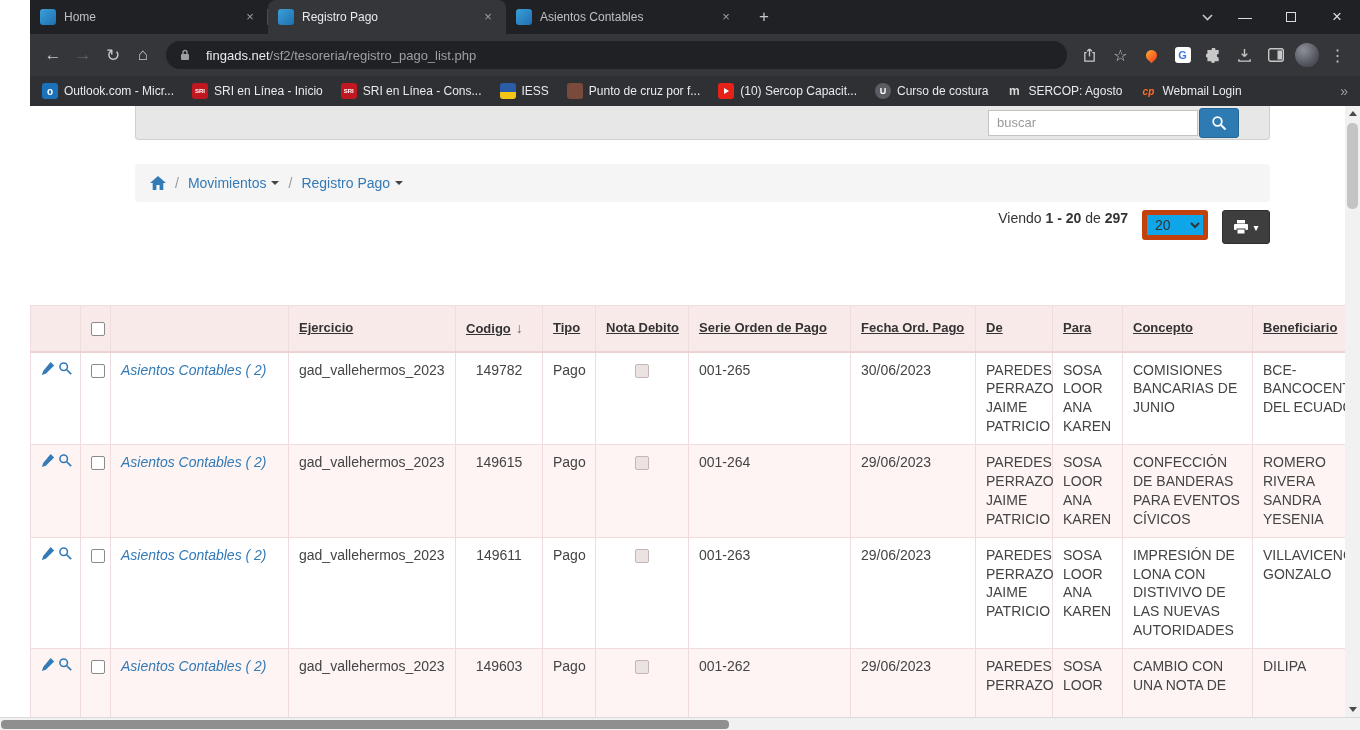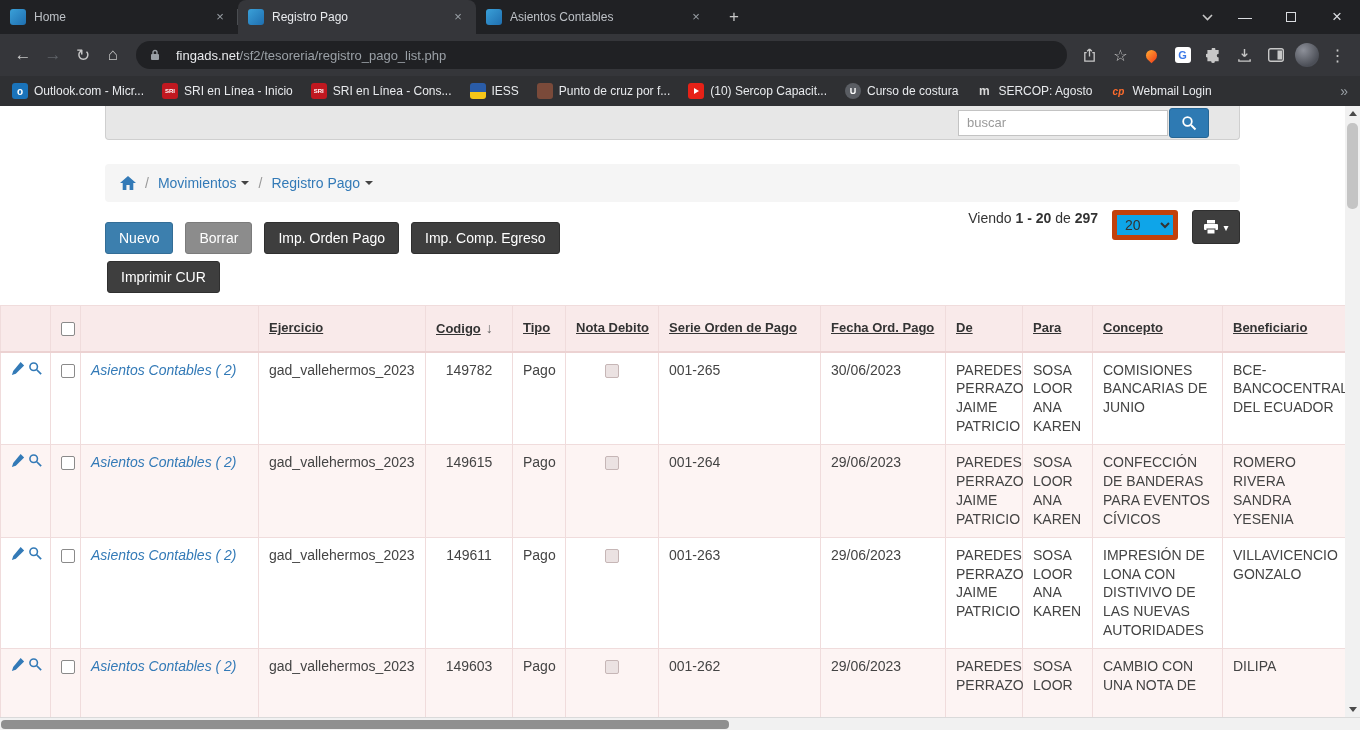--- a/index.html
+++ b/index.html
@@ -1,18 +1,18 @@
 <!DOCTYPE html>
 <html><head>
 <meta charset="utf-8">
 <style>
   * { margin:0; padding:0; box-sizing:border-box; }
   html,body { width:1360px; height:730px; overflow:hidden; }
   body { font-family:"Liberation Sans", sans-serif; background:#fff; }
-  .window { width:1360px; height:730px; display:flex; flex-direction:column; position:relative; background:#fff; }
+  .window { width:1360px; height:730px; display:flex; flex-direction:column; position:relative; background:#fff;padding-left:30px; }
 
   
   .tabstrip { height:34px; background:#202124; display:flex; align-items:flex-end; flex:none; }
   .tab { width:238px; height:34px; display:flex; align-items:center; padding:0 10px; gap:8px;
          color:#bdc1c6; font-size:12px; position:relative; cursor:default; }
   .tab.active { background:#35363a; border-radius:8px 8px 0 0; color:#e8eaed; }
   .tab .sep { position:absolute; right:0; top:9px; width:1px; height:16px; background:#4a4d51; }
   .favicon { width:16px; height:16px; border-radius:3px; flex:none;
              background:linear-gradient(135deg,#3aa0d8,#1f6fb0); }
   .tab-title { flex:1; white-space:nowrap; overflow:hidden; }
@@ -272,31 +272,20 @@
           <span>Movimientos</span>
           <span class="caret-down"></span>
         </a>
         <span class="crumb-sep">/</span>
         <a class="crumb-link">
           <span>Registro Pago</span>
           <span class="caret-down"></span>
         </a>
       </div>
 
-      <div class="actions-left">
-        <div class="btn-row">
-          <button class="btn btn-blue">Nuevo</button>
-          <button class="btn btn-gray">Borrar</button>
-          <button class="btn btn-dark">Imp. Orden Pago</button>
-          <button class="btn btn-dark">Imp. Comp. Egreso</button>
-        </div>
-        <div class="btn-row2">
-          <button class="btn btn-dark">Imprimir CUR</button>
-        </div>
-      </div>
 
       <div class="actions-right">
         <span class="viendo">
           <span>Viendo</span>
           <b>1 - 20</b>
           <span>de</span>
           <b>297</b>
         </span>
         <select class="page-size">
           <option>20</option>

